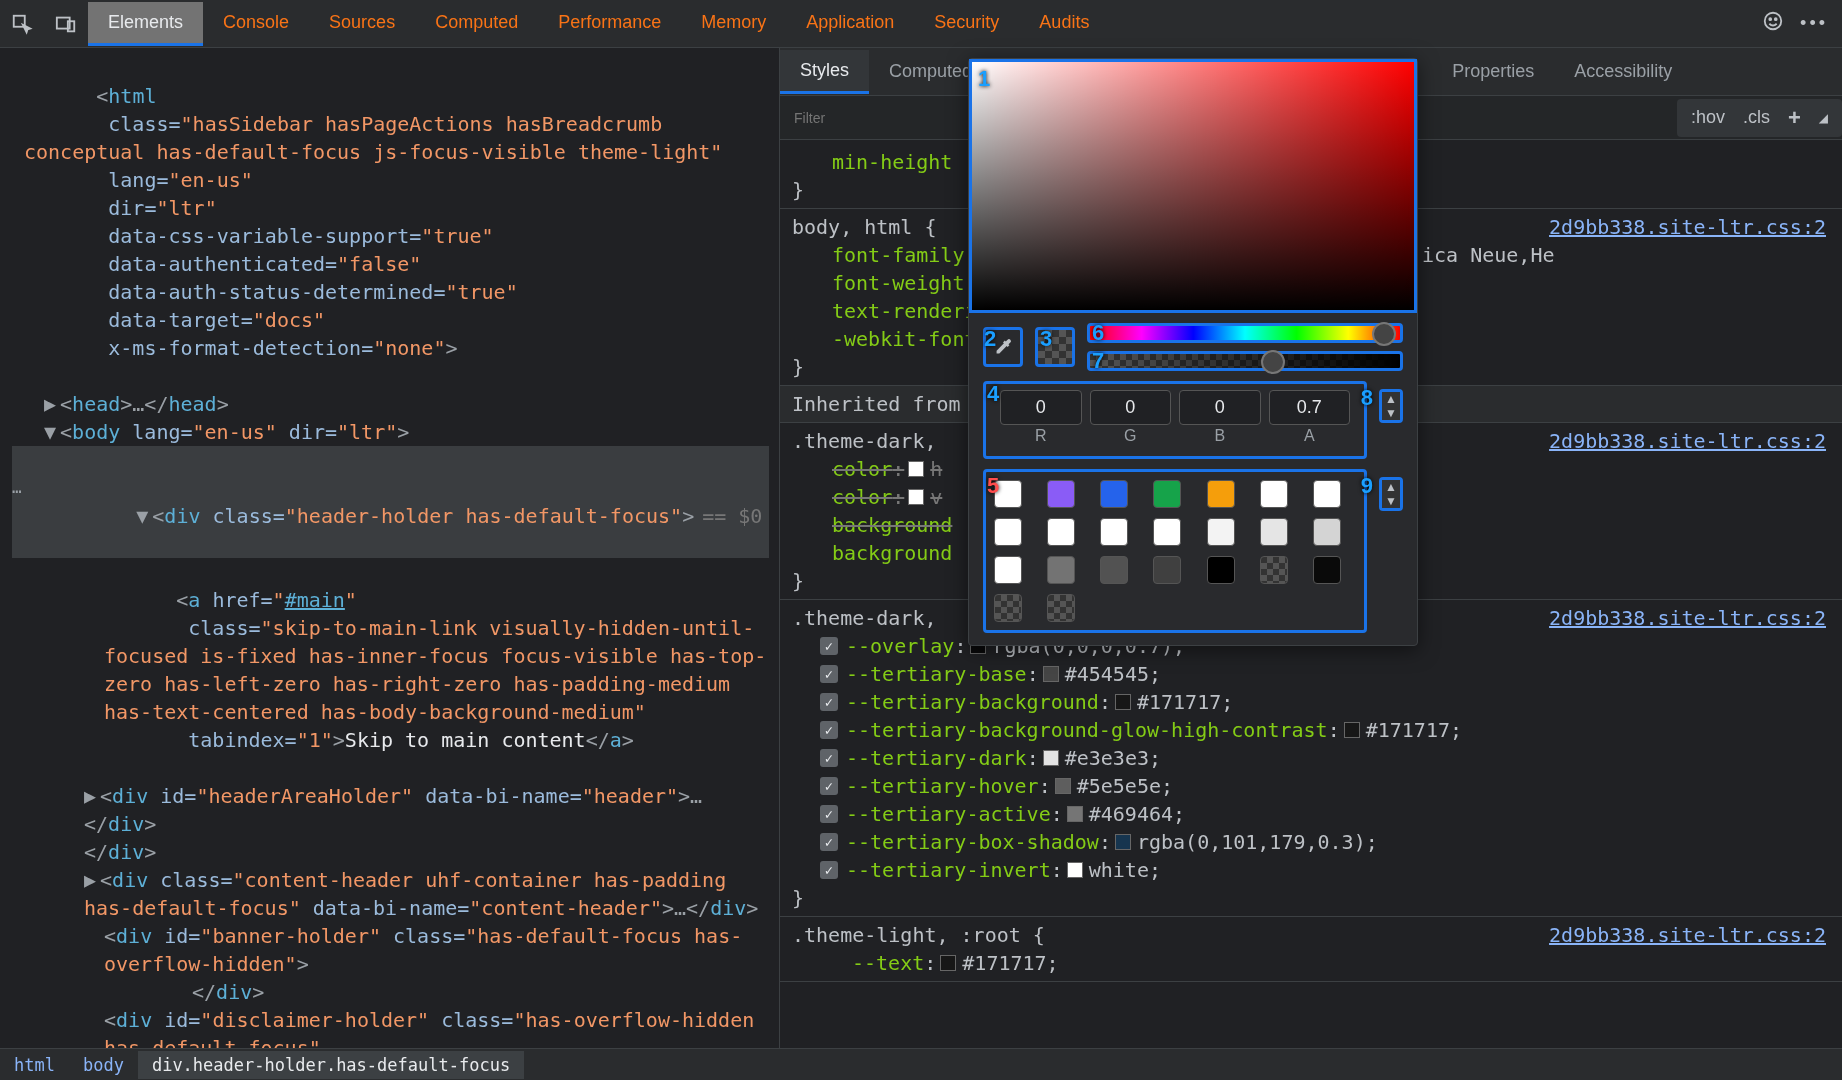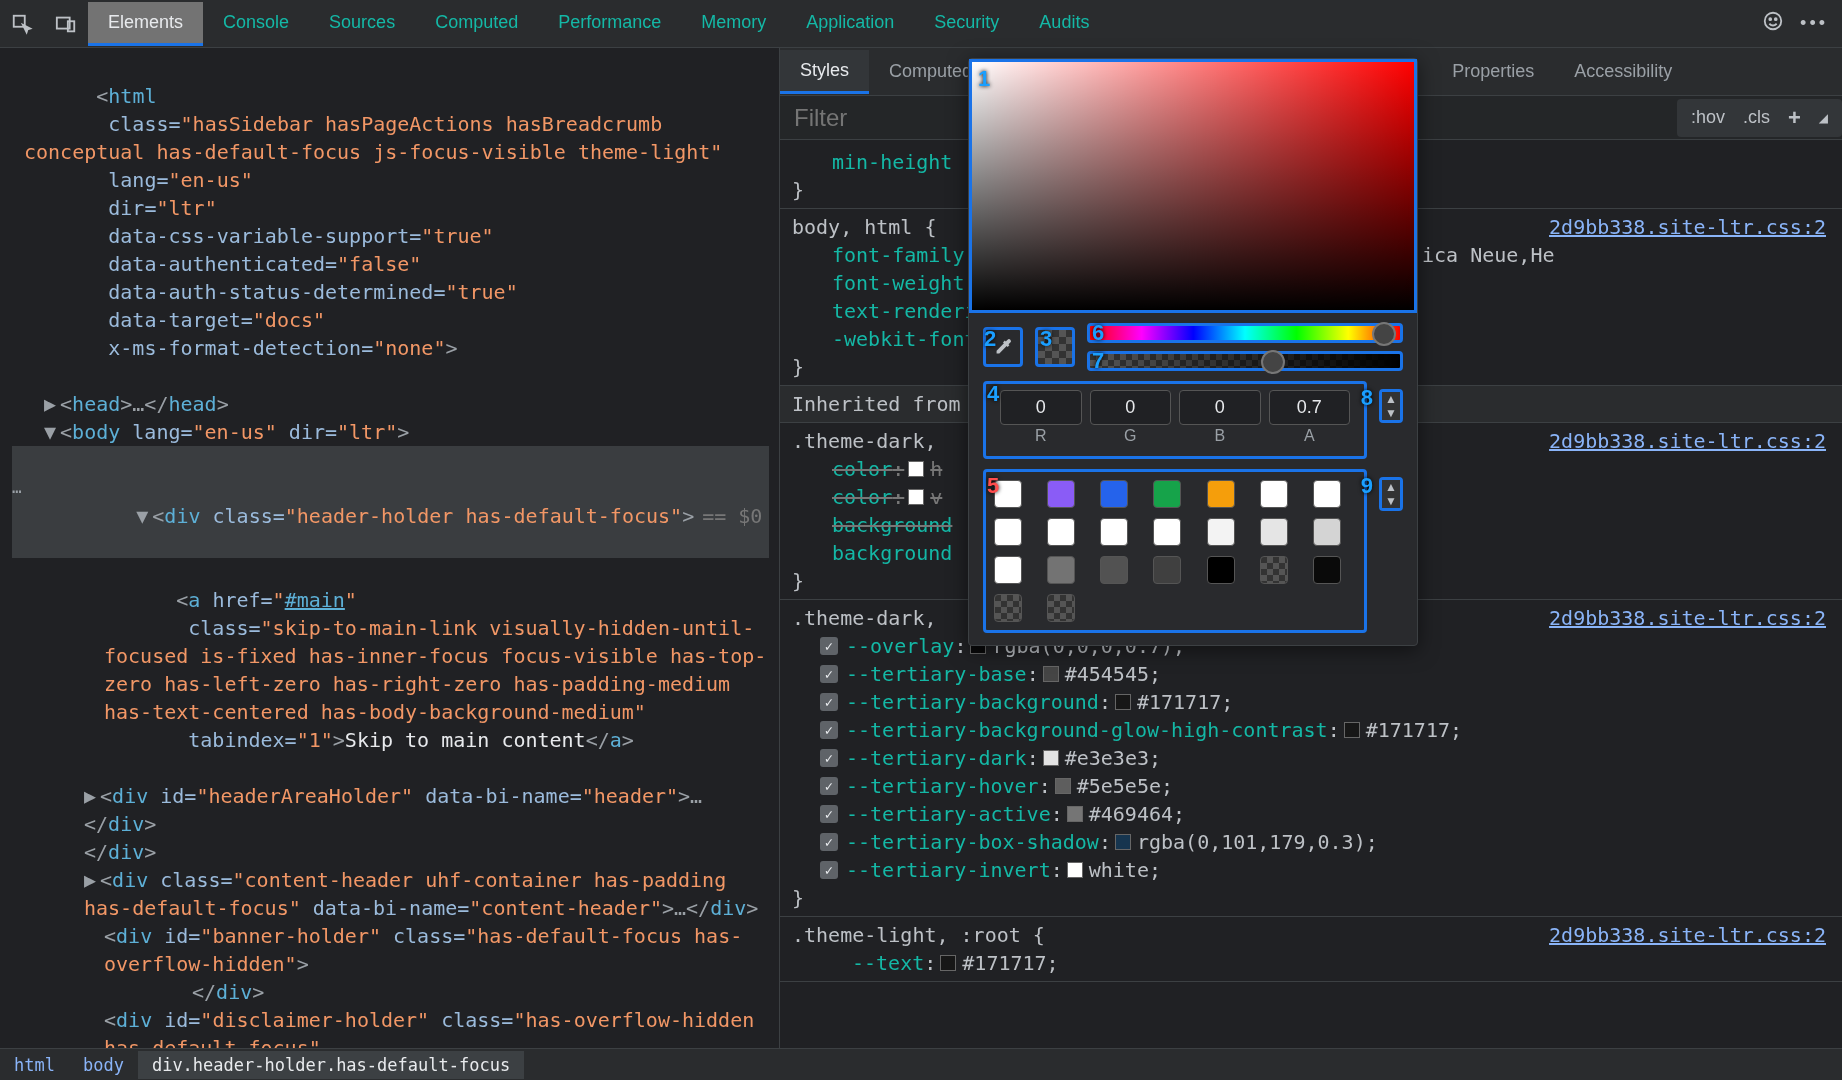--- a/index.html
+++ b/index.html
@@ -19,21 +19,21 @@
   background: #2a2c2e;
   border-bottom: 1px solid #3c4043;
 }
 .toolbar-icon {
   width: 44px; height: 44px;
   display:flex;align-items:center;justify-content:center;
   color:#bdc1c6;
 }
 .tab {
   padding: 10px 20px;
-  color: #14b8a6;
+  color: #f97316;
   cursor: pointer;
 }
 .tab.active {
   color: #e8eaed;
   background: #737373;
   border-bottom: 3px solid #1a73e8;
 }
 .toolbar-right { margin-left:auto; display:flex; align-items:center; padding-right:14px; gap:16px;}
 .main {
   display:flex;
@@ -73,33 +73,33 @@
   background:#2a2c2e;
 }
 .stab { padding:10px 20px; color:#9aa0a6; cursor:pointer;}
 .stab.active { color:#e8eaed; background:#333639; border-bottom:3px solid #1a73e8;}
 .filter-row {
   display:flex; align-items:center; height:44px; border-bottom:1px solid #3c4043;
   background:#242628;
 }
 .filter-input {
   flex:1; background:transparent; border:none; color:#9aa0a6;
-  font-size:24px; padding:0 14px; outline:none;
+  font-size:14px; padding:0 14px; outline:none;
 }
 .hov-box { background:#333639; border-radius:4px; padding:6px 14px; display:flex; gap:18px; align-items:center;}
 .plus { font-weight:bold; font-size:22px;}
 .rules {
   flex:1; overflow:auto; font-family:"Consolas","Menlo",monospace;
   font-size:20px; line-height:28px; padding:4px 0 20px 0; position:relative;
 }
 .rule { padding:4px 16px 4px 12px; border-bottom:1px solid #3c4043;}
 .selector { color:#bdc1c6;}
 .prop-row { display:flex; align-items:center; padding-left:28px;}
 .chk { width:18px;height:18px; background:#5f6368; border-radius:3px; display:inline-flex; align-items:center; justify-content:center; margin-right:8px; font-size:14px; color:#e8eaed;}
-.prop-name { color:#14b8a6;}
+.prop-name { color:#84cc16;}
 .prop-val { color:#bdc1c6;}
 .swatch { display:inline-block; width:16px;height:16px; border:1px solid #666; margin:0 6px 0 4px; vertical-align:middle;}
 .srclink { float:right; color:#8ab4f8; text-decoration:underline;}
 .strike { text-decoration:line-through; color:#777;}
 .inh-hdr { background:#2a2c2e; padding:4px 12px; color:#bdc1c6; border-bottom:1px solid #3c4043;}
 .crumb {
   position:fixed; bottom:0; left:0; right:0; height:32px;
   background:#2a2c2e; border-top:1px solid #3c4043;
   display:flex; align-items:center; font-family:monospace; font-size:17px;
 }

